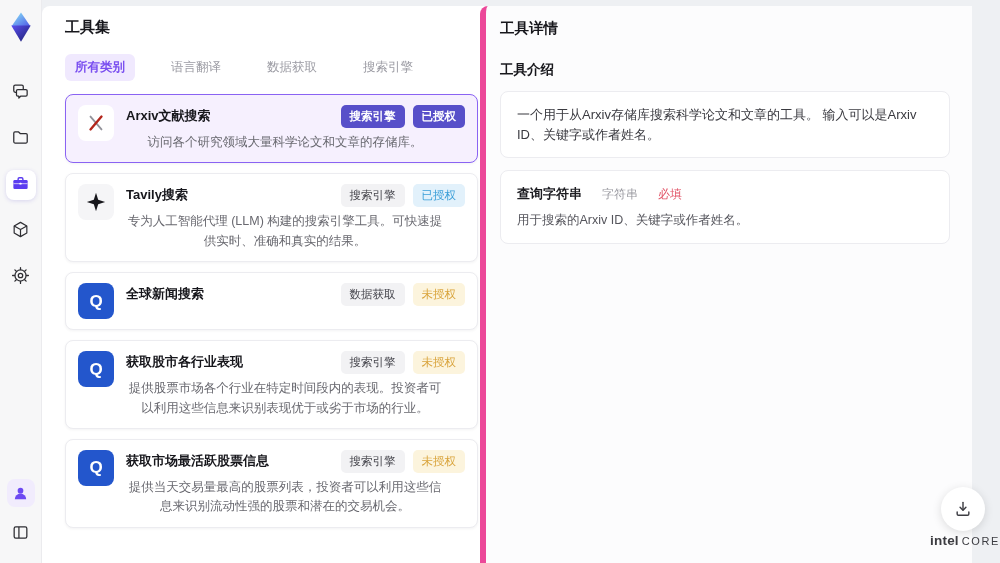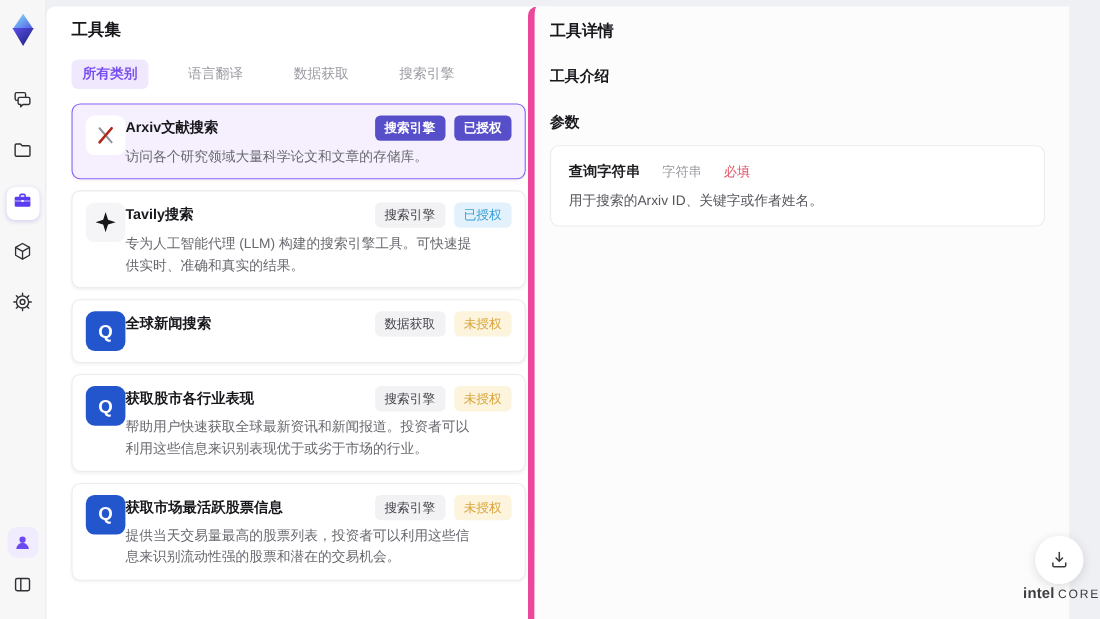--- a/index.html
+++ b/index.html
@@ -41,21 +41,21 @@
   .page-title { font-size:15px; font-weight:bold; color:#17171c;font-family:Liberation Mono, monospace; }
   .tabs { display:flex; align-items:center; gap:26px; margin-top:17px; }
   .tab { font-size:12.5px; color:#9b9ba3; cursor:pointer; padding:5px 10px; border-radius:6px; white-space:nowrap; }
   .tab.active { color:#7a4ff0; background:#f0e9fe; font-weight:bold; }
   .cards { margin-top:13px; display:flex; flex-direction:column; gap:10px; }
 
   .card {
     position:relative; width:413px; background:#fff;
     border:1px solid #ececf0; border-radius:8px;
     box-shadow:0 1px 3px rgba(20,20,40,.05);
-    padding:10px 12px; display:flex; cursor:pointer;
+    padding:10px 12px; display:flex; gap:12px; cursor:pointer;text-align:center;
   }
   .card.selected { background:#f6f0fe; border:1.5px solid #8a63f3; }
   .tool-icon {
     flex:0 0 36px; width:36px; height:36px; border-radius:8px;
     background:#f5f5f7; display:flex; align-items:center; justify-content:center; overflow:hidden;
   }
   .tool-icon svg { width:22px; height:22px; display:none; }
   .tool-icon .g-q { display:none; color:#fff; font-weight:bold; font-size:17px; line-height:1; }
   .tool-icon[data-type="arxiv"] { background:#ffffff; }
   .tool-icon[data-type="arxiv"] .g-arxiv { display:block; }
@@ -260,21 +260,21 @@
 
     </span>
     <div class="card-body">
       <div class="card-top">
         <span class="tool-name">获取股市各行业表现</span>
         <span class="badges">
           <span class="badge">搜索引擎</span>
           <span class="badge no">未授权</span>
         </span>
       </div>
-      <div class="tool-desc">帮助用户快速获取全球最新资讯和新闻报道。投资者可以利用这些信息来识别表现优于或劣于市场的行业。</div>
+      <div class="tool-desc">提供股票市场各个行业在特定时间段内的表现。投资者可以利用这些信息来识别表现优于或劣于市场的行业。</div>
     </div>
   </div>
         <div class="card">
     <span class="tool-icon" data-type="q">
 
       <span class="g-q">Q</span>
 
     </span>
     <div class="card-body">
       <div class="card-top">
@@ -290,21 +290,21 @@
       </div>
   </div>
   <span class="vscroll-up"></span>
   <span class="vscroll-thumb"></span>
   <span class="vscroll-down"></span>
 </main>
 
 <section class="detail-panel">
   <h2 class="detail-title">工具详情</h2>
   <h3 class="section-heading">工具介绍</h3>
-  <h3 class="section-heading">参数</h3>
+  <div class="info-box">一个用于从Arxiv存储库搜索科学论文和文章的工具。 输入可以是Arxiv ID、关键字或作者姓名。</div>
   <div class="param-box">
     <div class="param-head">
       <span class="param-name">查询字符串</span>
       <span class="param-type">字符串</span>
       <span class="param-required">必填</span>
     </div>
     <div class="param-desc">用于搜索的Arxiv ID、关键字或作者姓名。</div>
   </div>
 </section>
 

